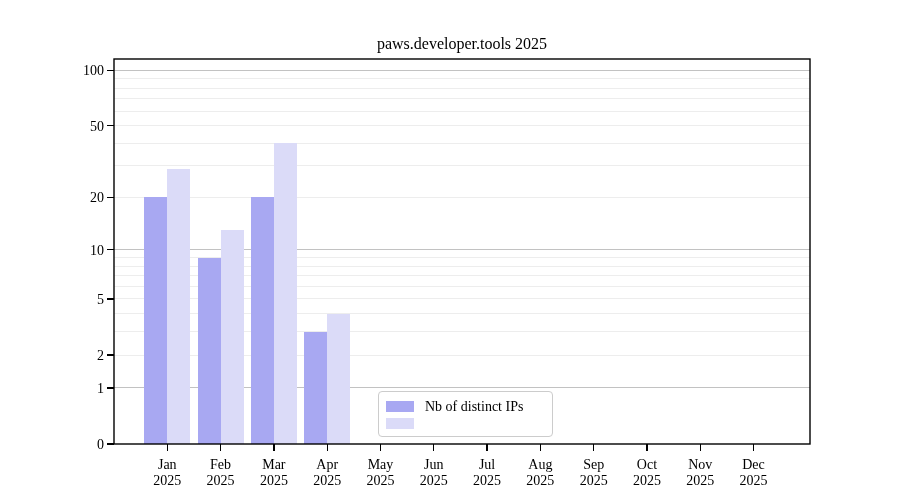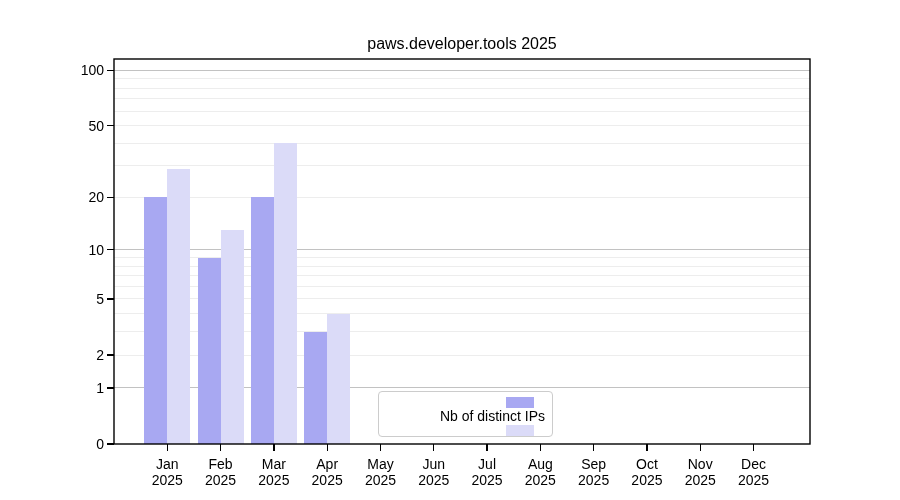--- a/index.html
+++ b/index.html
@@ -1,21 +1,21 @@
 <!DOCTYPE html>
 <html><head>
 <meta charset="utf-8">
 <style>
   html, body { margin: 0; padding: 0; background: #ffffff; }
   .figure {
     position: relative;
     width: 900px;
     height: 500px;
     background: #ffffff;
-    font-family: Liberation Sans, sans-serif;
+    font-family: Liberation Serif, serif;
     overflow: hidden;
   }
   .chart-title {
     position: absolute;
     left: 114px;
     width: 696px;
     top: 35px;
     text-align: center;
     font-size: 16px;
     color: #000000;
@@ -30,21 +30,21 @@
     height: 46px;
     box-sizing: border-box;
     background: #ffffff;
     border: 1px solid #cccccc;
     border-radius: 4px;
     padding: 5px 7px;
     display: flex;
     flex-direction: column;
     justify-content: space-around;
   }
-  .legend-row { display: flex; align-items: flex-end; flex-direction: column; }
+  .legend-row { display: flex; align-items: center; }
   .swatch {
     display: inline-block;
     width: 28px;
     height: 11px;
     margin-right: 11px;
     flex: 0 0 auto;
   }
   .legend-label {
     font-size: 14px;
     color: #000000;

